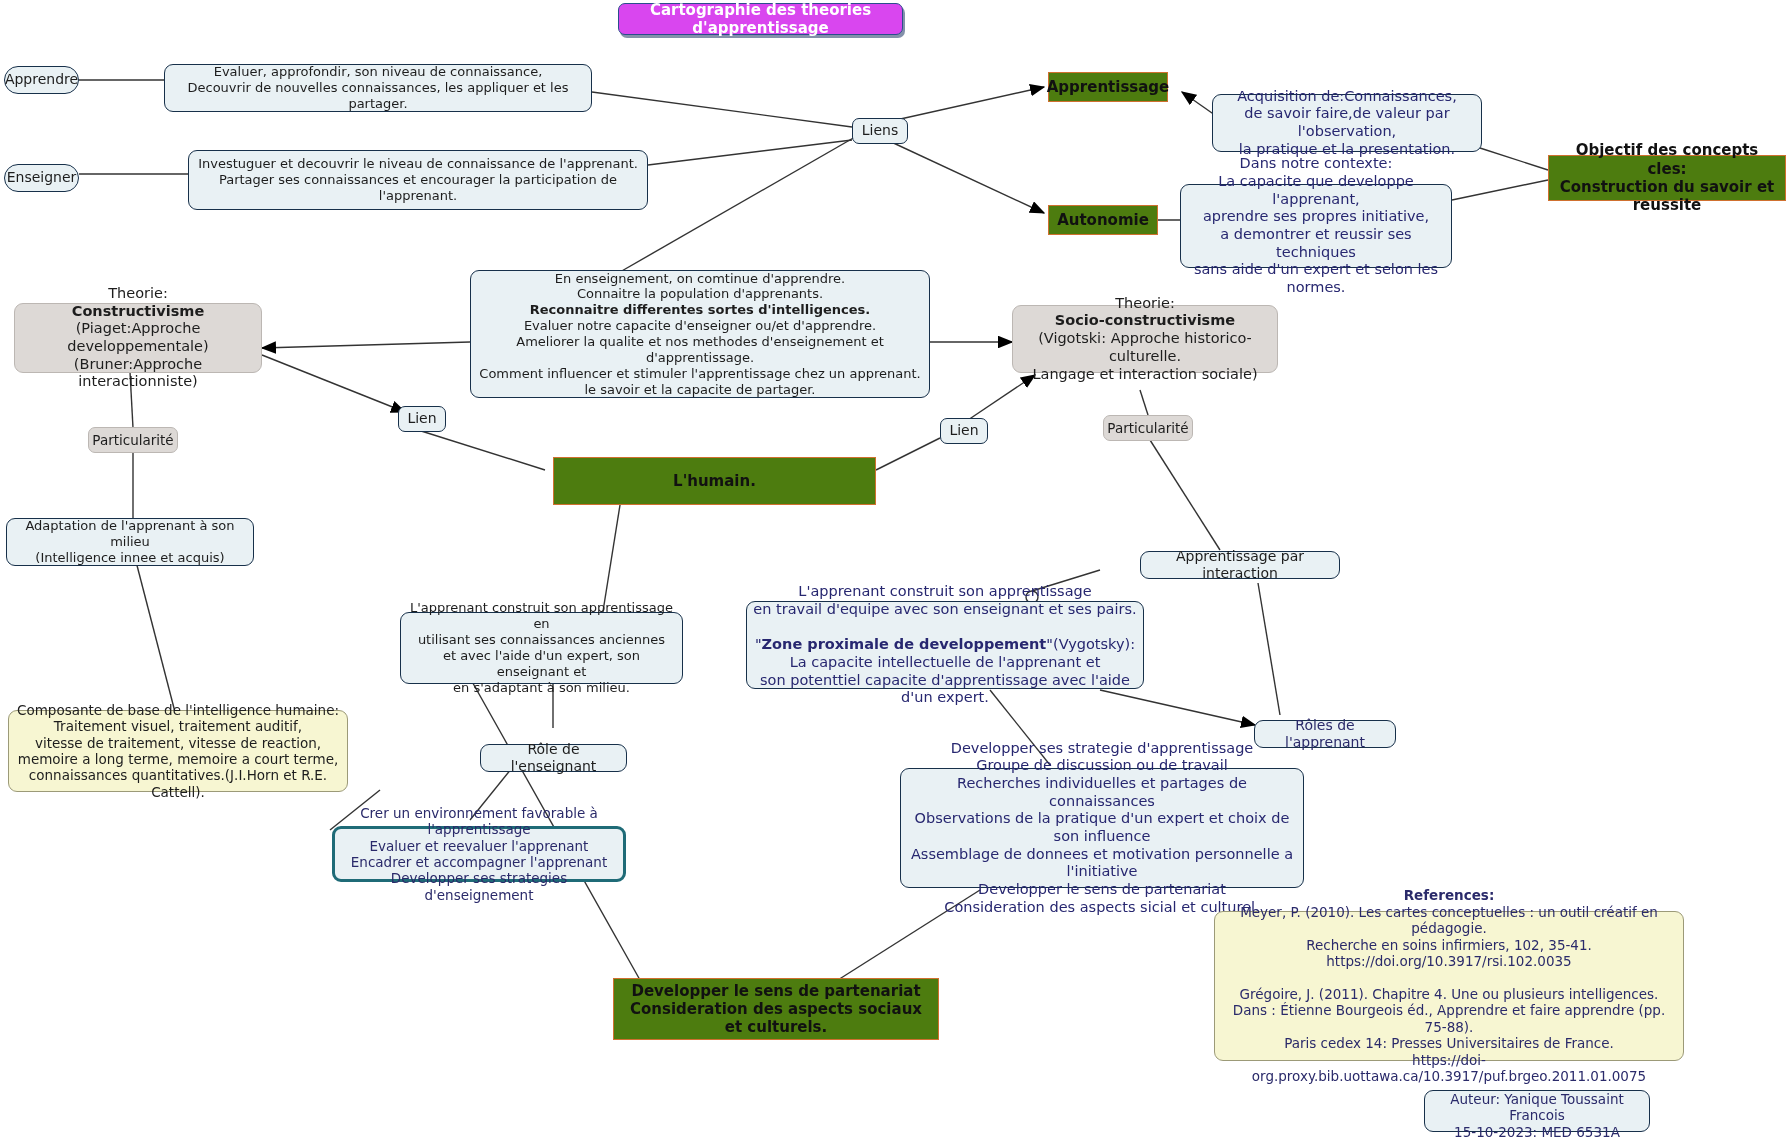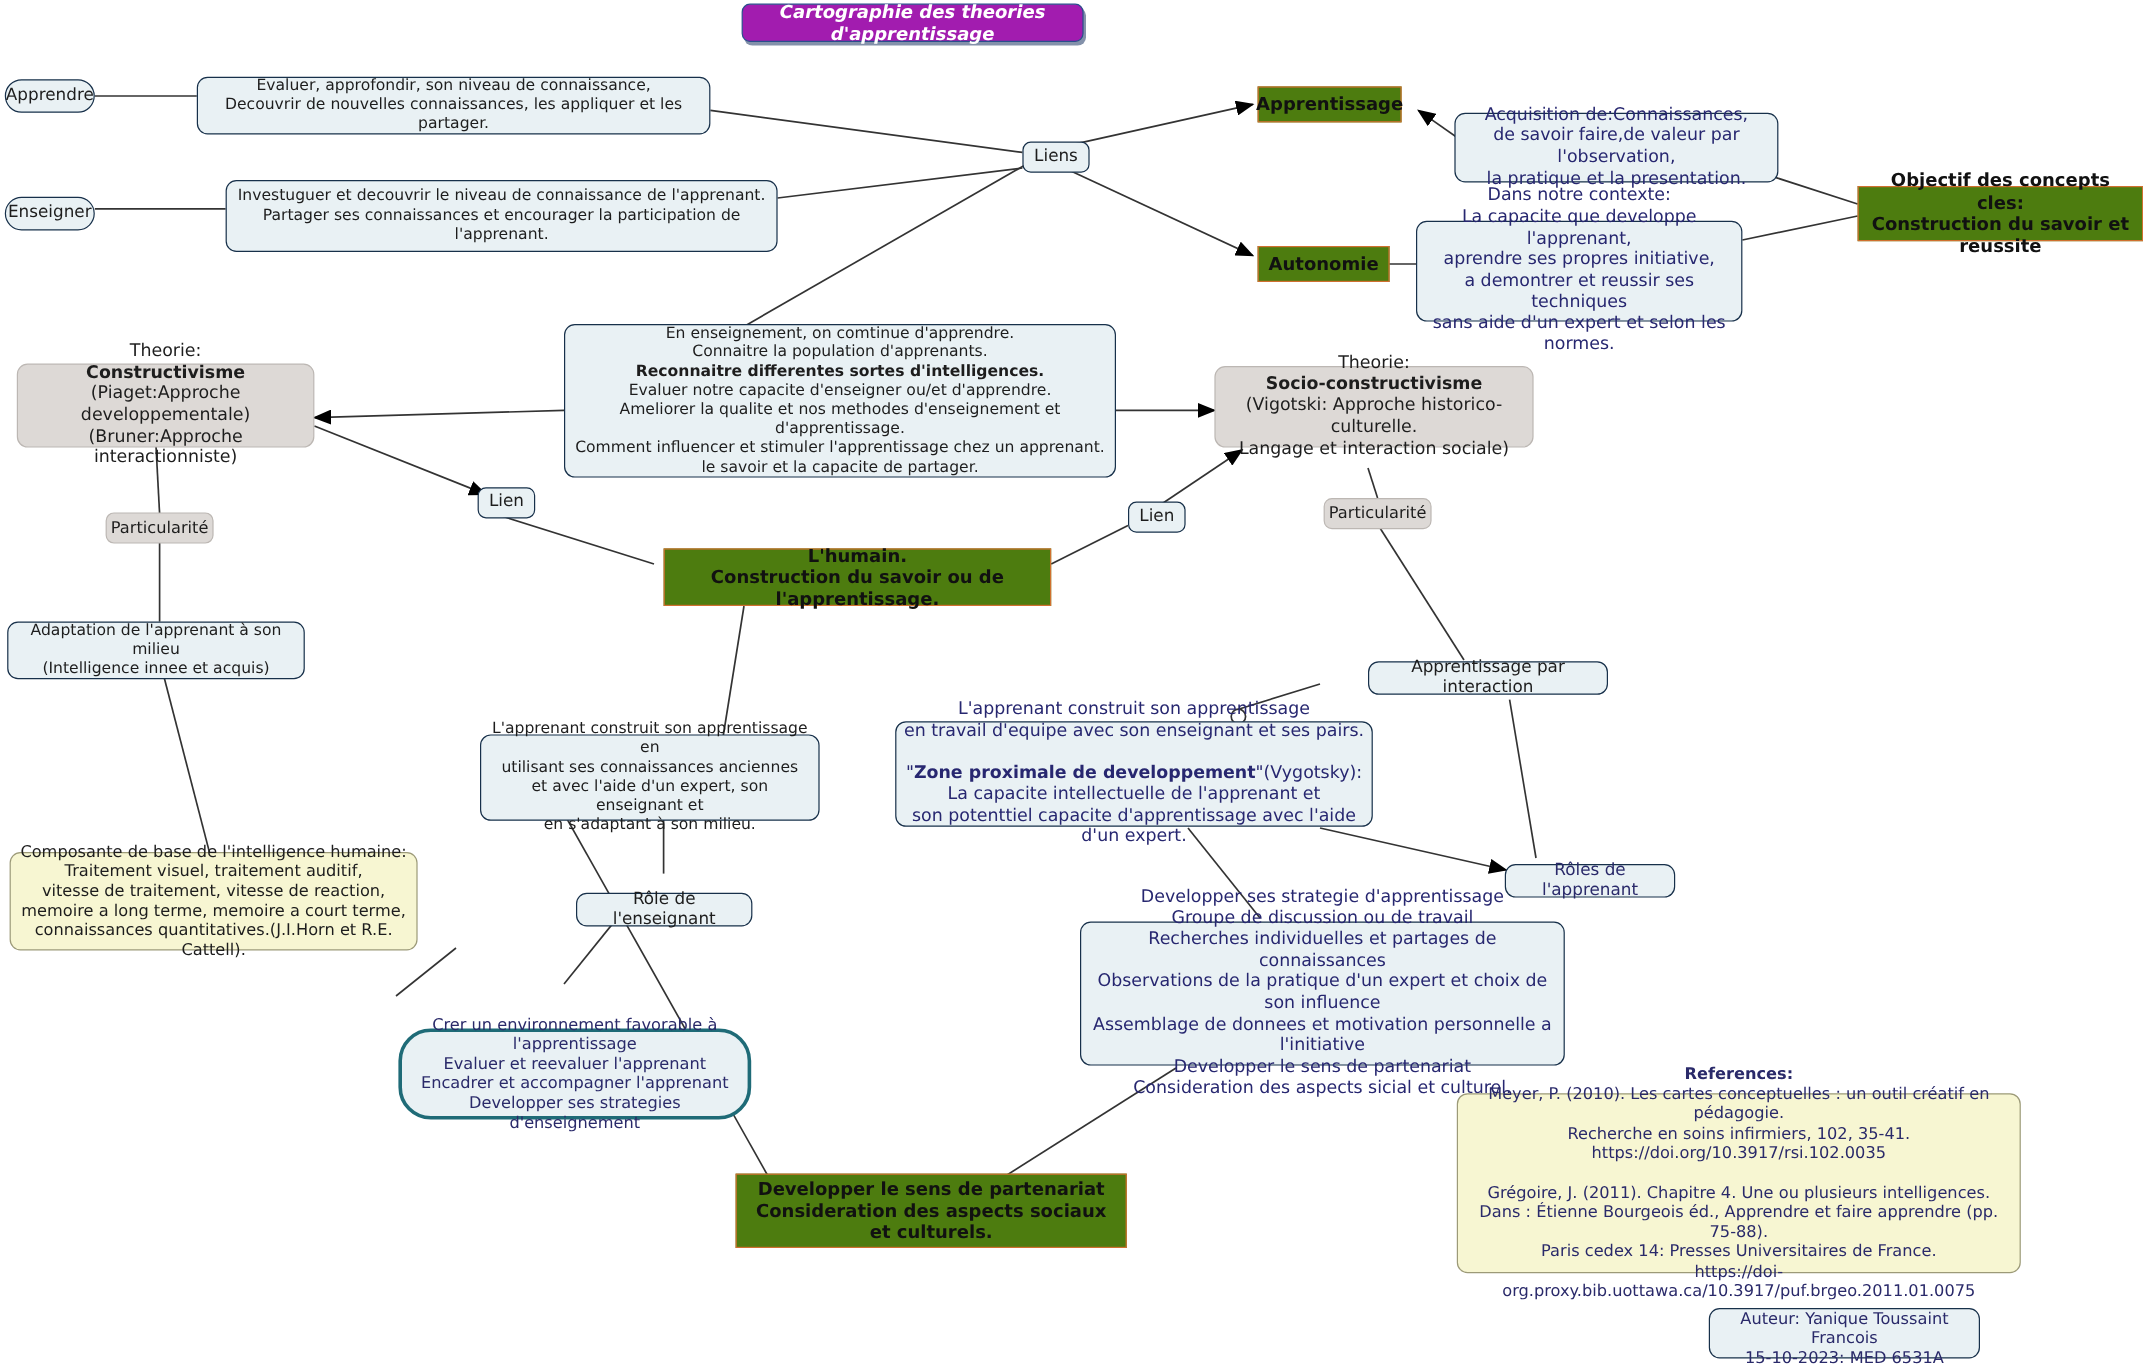--- a/index.html
+++ b/index.html
@@ -6,24 +6,24 @@
   body{
     font-family:"DejaVu Sans","Liberation Sans",sans-serif;
     width:1786px;height:1140px;position:relative;overflow:hidden;
   }
   #canvas{position:absolute;left:0;top:0;width:1786px;height:1140px;}
   svg#edges{position:absolute;left:0;top:0;width:1786px;height:1140px;pointer-events:none;}
   .node{position:absolute;box-sizing:border-box;text-align:center;
         line-height:1.22;white-space:pre-line;}
   
   .n-title{
-    background:#a21caf;color:#ffffff;font-weight:bold;font-size:15px;
+    background:#d946ef;color:#ffffff;font-weight:bold;font-size:15px;
     border:1px solid #2a4e8c;border-radius:7px;
     box-shadow:2px 3px 0 rgba(30,55,100,.55);
-    display:flex;align-items:center;justify-content:center;font-style:italic;
+    display:flex;align-items:center;justify-content:center;
   }
   .n-blue{
     background:#e9f1f4;color:#2a2a6a;border:1px solid #17304a;border-radius:9px;
     display:flex;align-items:center;justify-content:center;font-size:14.5px;
   }
   .n-blue-dark{color:#272770;}
   .n-plain{
     background:#e9f1f4;color:#1d1d1d;border:1px solid #17304a;border-radius:9px;
     display:flex;align-items:center;justify-content:center;font-size:13px;
   }
@@ -223,21 +223,20 @@
   <div class="node n-small" style="left:398px;top:406px;width:48px;height:26px;border-radius:7px;">
     <span class="txt">Lien</span>
   </div>
 
   <div class="node n-small" style="left:940px;top:418px;width:48px;height:26px;border-radius:7px;">
     <span class="txt">Lien</span>
   </div>
 
   <div class="node n-orange" style="left:553px;top:457px;width:323px;height:48px;flex-direction:column;">
     <span class="txt">L'humain.</span>
-    <span class="txt">Construction du savoir ou de l'apprentissage.</span>
   </div>
 
   <div class="node n-plain" style="left:6px;top:518px;width:248px;height:48px;">
     <span class="txt">Adaptation de l'apprenant à son milieu
 (Intelligence innee et acquis)</span>
   </div>
 
   <div class="node n-small" style="left:1140px;top:551px;width:200px;height:28px;">
     <span class="txt">Apprentissage par interaction</span>
   </div>
@@ -264,21 +263,21 @@
 Traitement visuel, traitement auditif,
 vitesse de traitement, vitesse de reaction,
 memoire a long terme, memoire a court terme,
 connaissances quantitatives.(J.I.Horn et R.E. Cattell).</span>
   </div>
 
   <div class="node n-small" style="left:480px;top:744px;width:147px;height:28px;">
     <span class="txt">Rôle de l'enseignant</span>
   </div>
 
-  <div class="node n-teal" style="left:332px;top:857px;width:294px;height:76px;border-radius:27px;">
+  <div class="node n-teal" style="left:332px;top:826px;width:294px;height:56px;">
     <span class="txt">Crer un environnement favorable à l'apprentissage
 Evaluer et reevaluer l'apprenant
 Encadrer et accompagner l'apprenant
 Developper ses strategies d'enseignement</span>
   </div>
 
   <div class="node n-small n-blue-dark" style="left:1254px;top:720px;width:142px;height:28px;color:#2a2a6a;">
     <span class="txt">Rôles de l'apprenant</span>
   </div>
 

